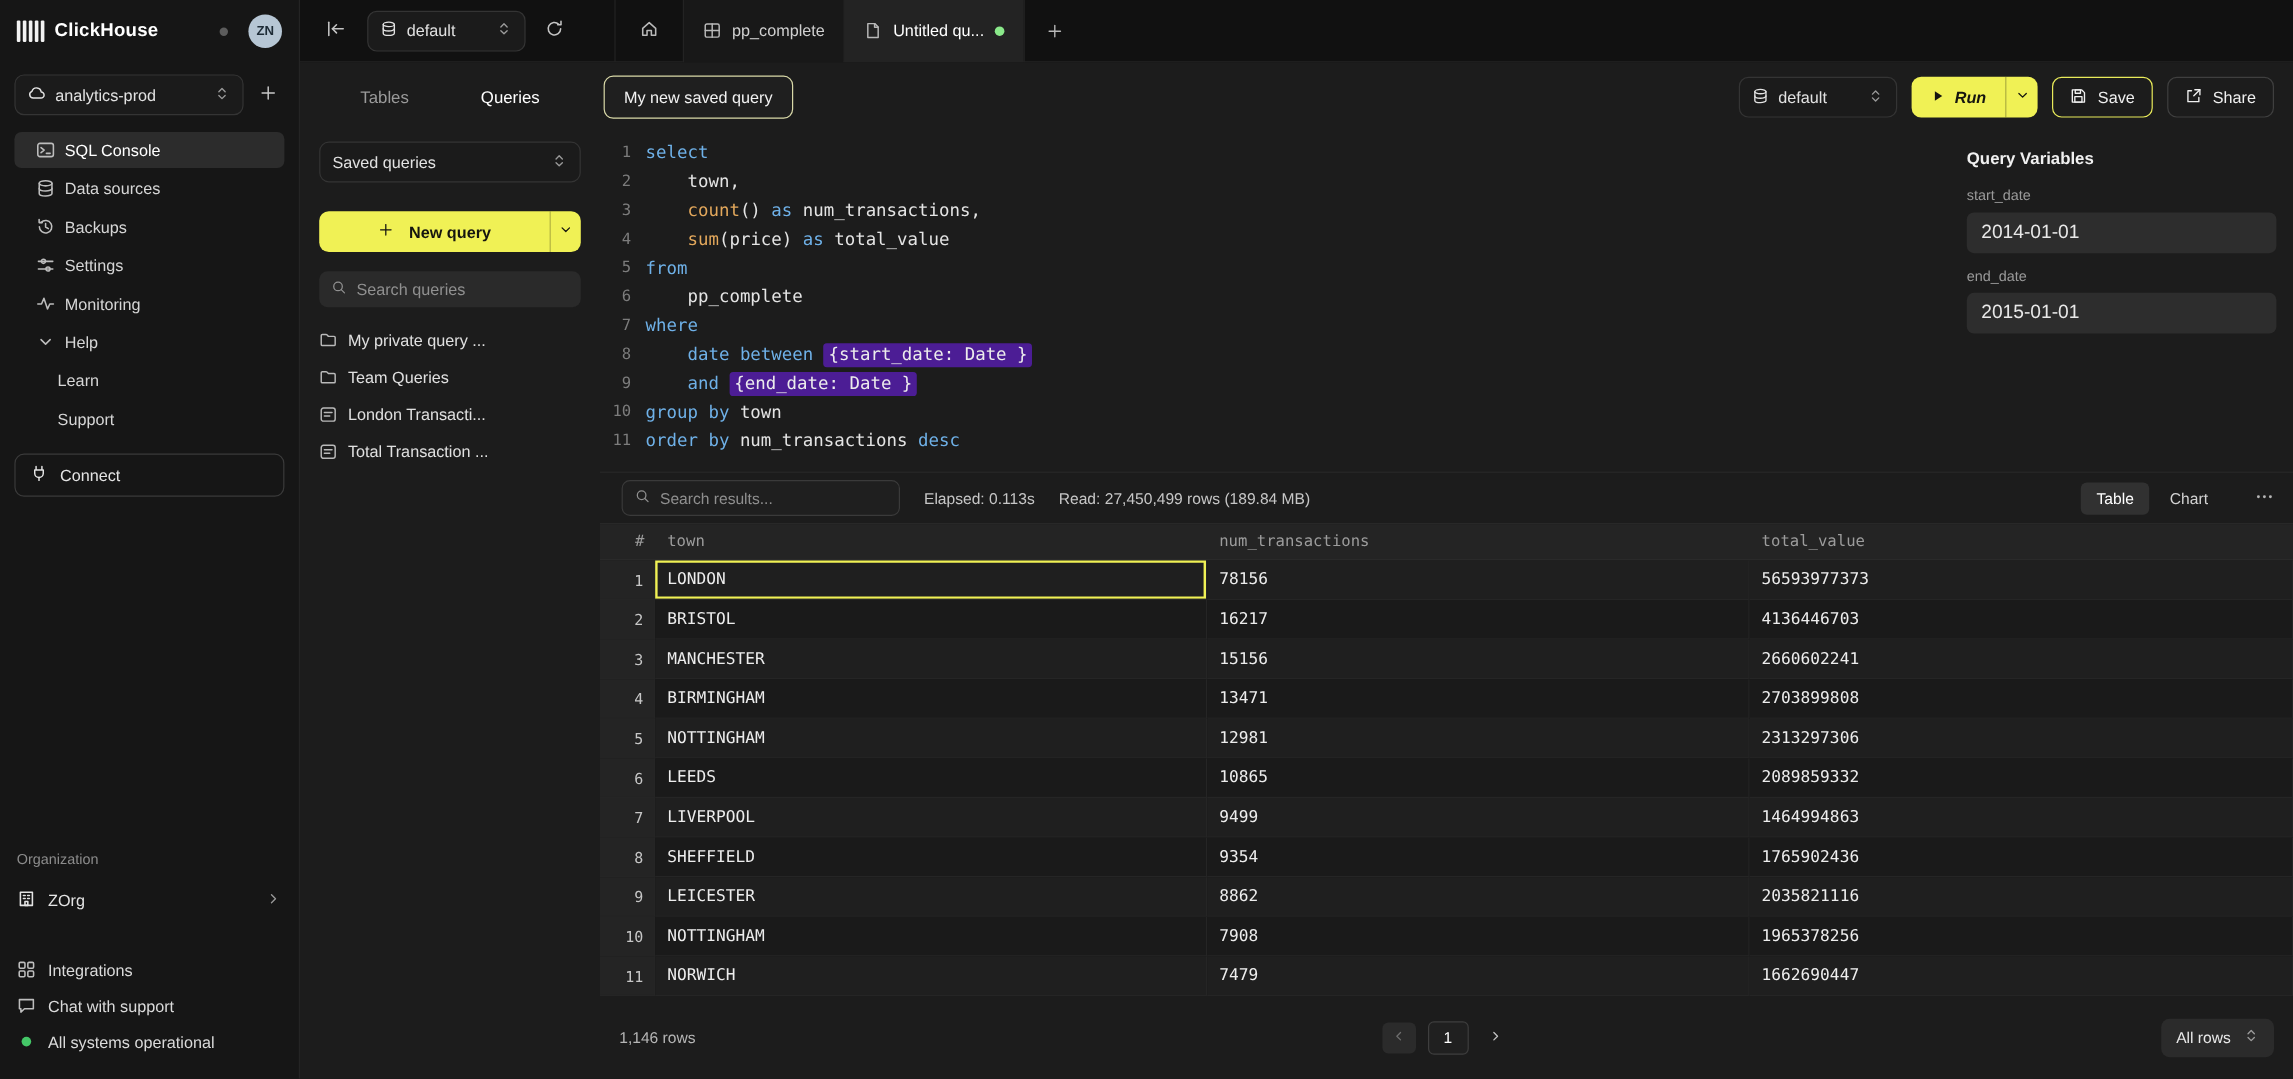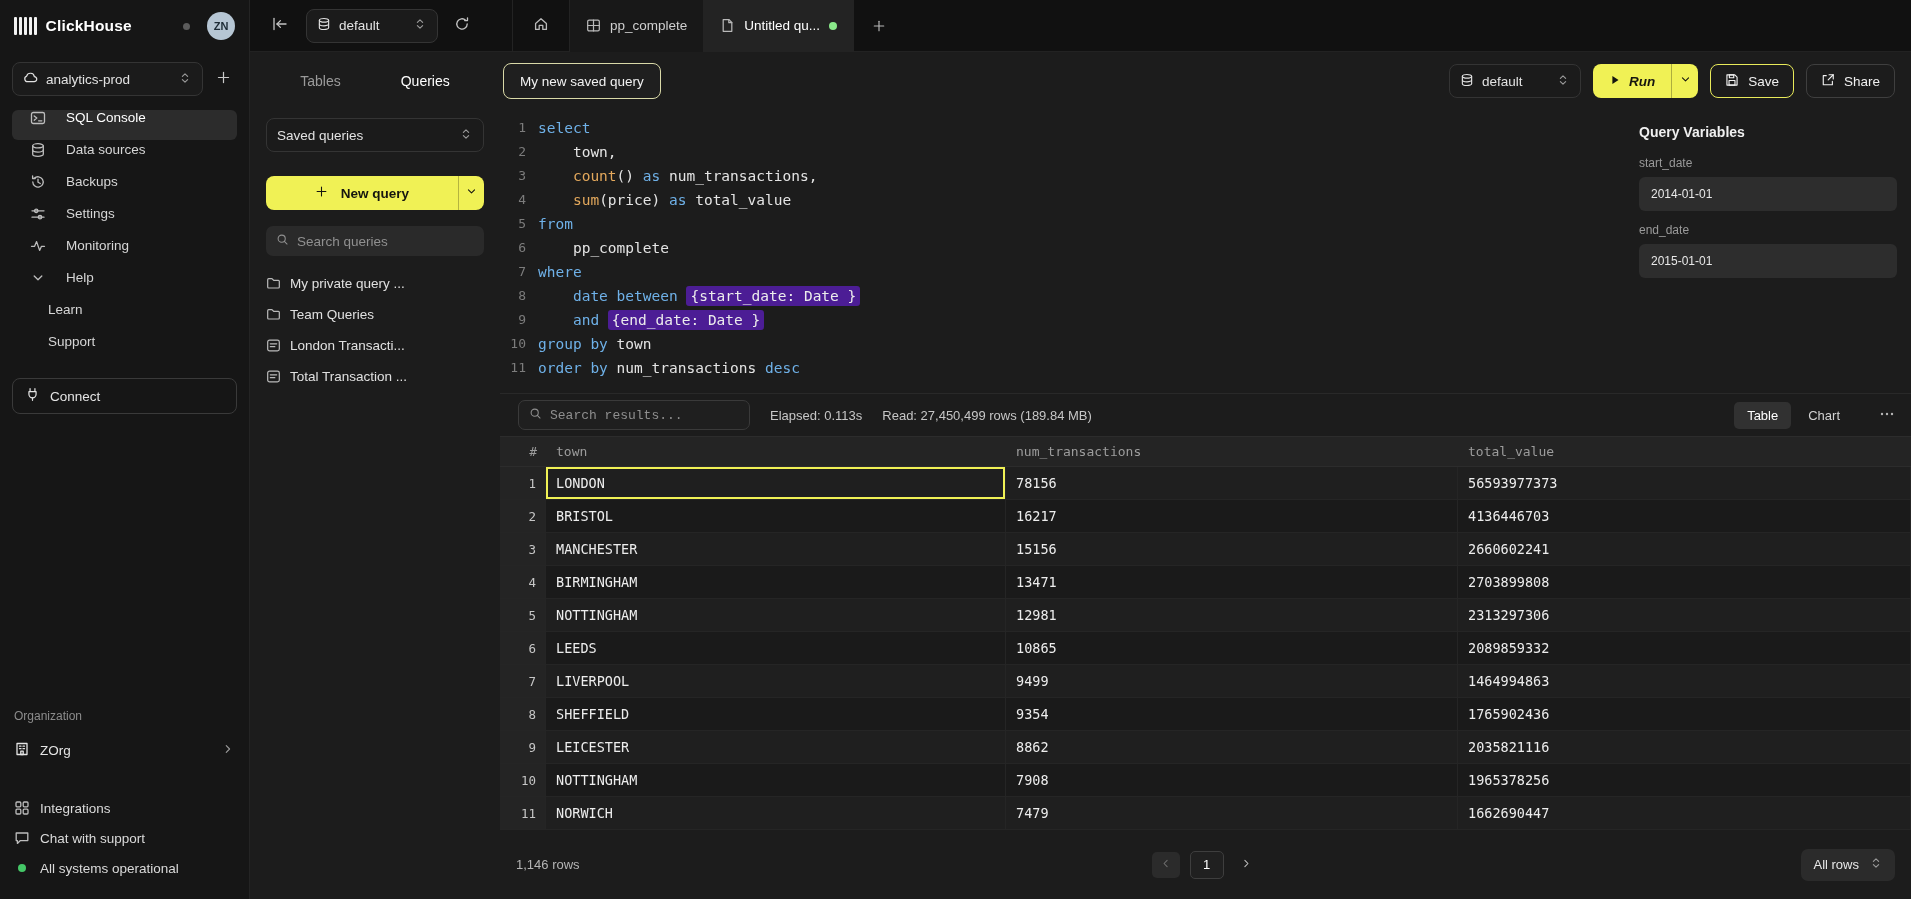--- a/index.html
+++ b/index.html
@@ -19,21 +19,21 @@
   .notif-dot { width:7px; height:7px; border-radius:50%; background:#5c5c5c; margin-left:auto; margin-right:8px; }
   .avatar { width:28px; height:28px; border-radius:50%; background:#b6c6d4; color:#1d2b36; font-size:11px; font-weight:700; display:flex; align-items:center; justify-content:center; }
 
   .service-row { display:flex; align-items:center; gap:6px; padding:10px 12px 6px; }
   .select { height:34px; border:1px solid #343434; border-radius:8px; background:#1b1b1b; display:flex; align-items:center; gap:8px; padding:0 10px; color:#e2e2e2; }
   .service-select { flex:1; }
   .select .updown { margin-left:auto; color:#9a9a9a; }
   .ghost-btn { background:none; border:none; color:#c9c9c9; display:flex; align-items:center; justify-content:center; width:28px; height:28px; cursor:pointer; }
 
   .menu { padding:8px 12px 0; }
-  .menu-item { height:30px; margin-bottom:2px; display:flex; align-items:flex-start; gap:20px; padding:0 10px 0 18px; border-radius:6px; color:#d6d6d6; cursor:pointer; }
+  .menu-item { height:30px; margin-bottom:2px; display:flex; align-items:center; gap:8px; padding:0 10px 0 18px; border-radius:6px; color:#d6d6d6; cursor:pointer; }
   .menu-item .icn { color:#bdbdbd; }
   .menu-item.active { background:#2c2c2c; color:#ffffff; }
   .menu-item.sub { padding-left:36px; }
 
   .connect-btn { margin:12px 12px 0; height:36px; border:1px solid #3a3a3a; border-radius:8px; background:none; color:#e4e4e4; display:flex; align-items:center; gap:10px; padding:0 12px; font-size:13.5px; font-family:inherit; cursor:pointer; }
   .sidebar-spacer { flex:1; }
 
   .org-section { padding:0 14px; margin-bottom:26px; }
   .org-label { font-size:12px; color:#8c8c8c; margin-bottom:10px; }
   .org-row { display:flex; align-items:center; gap:10px; height:34px; color:#e4e4e4; cursor:pointer; }
@@ -93,27 +93,27 @@
   .lnum { width:26px; text-align:right; margin-right:12px; color:#7c7c7c; font-size:13px; flex-shrink:0; }
   .code { white-space:pre; color:#e4e4e4; }
   .tok-kw { color:var(--kw); }
   .tok-fn { color:var(--fn); }
   .tok-pl { color:#e4e4e4; }
   .tok-chip { background:#4c1d95; border-radius:3px; padding:2px 4px; color:#ececec; }
 
   .variables { width:272px; min-width:272px; padding:14px 14px 0 0; }
   .vars-title { font-size:14px; color:#f0f0f0; font-weight:600; margin-bottom:16px; }
   .var-label { font-size:12px; color:#9a9a9a; margin:12px 0 7px; }
-  .var-input { width:100%; height:34px; background:#2d2d2d; border:none; border-radius:6px; padding:0 12px; color:#e8e8e8; font-size:12px; font-family:inherit; outline:none; }
+  .var-input { width:100%; height:34px; background:#2d2d2d; border:none; border-radius:6px; padding:0 12px; color:#e8e8e8; font-size:16px; font-family:inherit; outline:none; }
 
   
   .results { flex:1; display:flex; flex-direction:column; border-top:1px solid #292929; min-height:0; }
   .results-toolbar { height:42px; display:flex; align-items:center; gap:20px; padding:0 16px 0 18px; }
   .results-search { width:232px; height:30px; border:1px solid #3a3a3a; background:#1f1f1f; border-radius:7px; display:flex; align-items:center; gap:8px; padding:0 10px; color:#8f8f8f; }
-  .results-search input { background:none; border:none; outline:none; color:#3b82f6; font-family:Liberation Mono, monospace; font-size:13px; width:100%; }
+  .results-search input { background:none; border:none; outline:none; color:#3b82f6; font-family:Liberation Sans, sans-serif; font-size:13px; width:100%; }
   .results-search input::placeholder { color:#8f8f8f; }
   .stat { font-size:13px; color:#c6c6c6; }
   .view-toggle { margin-left:auto; display:flex; gap:4px; }
   .view-btn { padding:6px 13px; border-radius:5px; font-size:13px; color:#d2d2d2; cursor:pointer; }
   .view-btn.active { background:#313131; color:#ffffff; }
   .dots { color:#b5b5b5; margin-left:6px; cursor:pointer; display:flex; align-items:center; }
 
   .tbl { display:flex; flex-direction:column; border-top:1px solid #2c2c2c; }
   .tbl-header { display:flex; height:30px; background:#242424; color:#9c9c9c; font-family:"DejaVu Sans Mono",monospace; font-size:13px; border-bottom:1px solid #2c2c2c; }
   .hcell { display:flex; align-items:center; }

